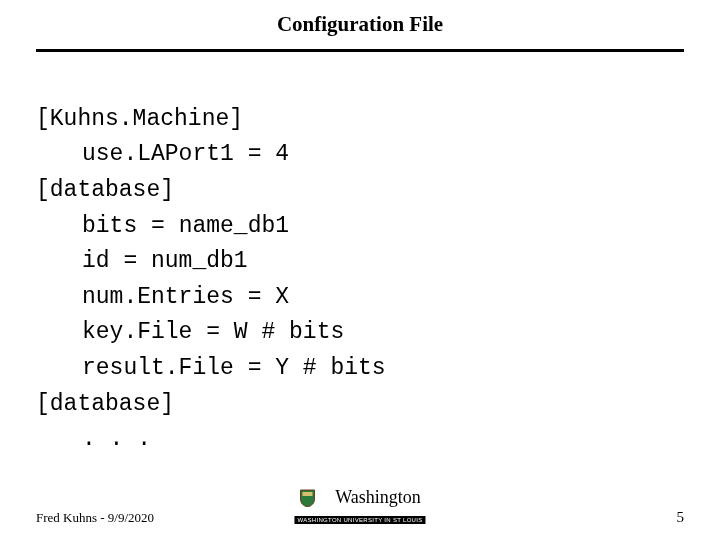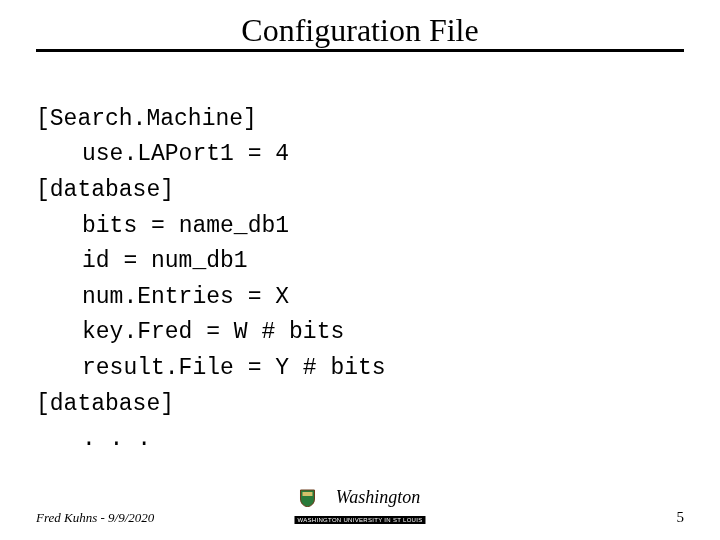--- a/index.html
+++ b/index.html
@@ -11,24 +11,24 @@
     position: relative;
     overflow: hidden;
   }
   .slide {
     width: 100%;
     height: 100%;
     padding: 12px 36px 0 36px;
   }
   .title {
     text-align: center;
-    font-size: 32px;
-    font-weight: 400;
+    font-size: 21px;
+    font-weight: 700;
     color: #000;
-    padding-bottom: 0;
+    padding-bottom: 12px;
     border-bottom: 3px solid #000;
     margin-bottom: 14px;
     width: 648px;
   }
   .code-block {
     font-family: 'Courier New', Courier, monospace;
     font-size: 23px;
     line-height: 1.55;
     color: #000;
     white-space: pre;
@@ -39,37 +39,35 @@
     position: absolute;
     bottom: 14px;
     left: 36px;
     right: 36px;
     display: flex;
     align-items: flex-end;
     justify-content: space-between;
   }
   .footer-left {
     font-family: 'Times New Roman', Times, serif;
-    font-style: italic;
     font-size: 13px;
     color: #000;
   }
   .footer-center {
     text-align: center;
     position: absolute;
     left: 50%;
     transform: translateX(-50%);
     bottom: 0;
   }
   .wash-row {
     display: flex;
     align-items: center;
     justify-content: center;
     gap: 20px;
-    font-style: italic;
   }
   .shield {
     width: 16px;
     height: 18px;
   }
   .wash-text {
     font-family: 'Times New Roman', Times, serif;
     font-size: 18px;
     color: #000;
   }
@@ -89,27 +87,27 @@
     color: #000;
   }
 </style>
 </head>
 <body>
 
 <div class="slide">
   <div class="title">Configuration File</div>
 
   <div class="code-block">
-<span>[Search.Machine]</span>
+<span>[Kuhns.Machine]</span>
 <span class="indent">use.LAPort1 = 4</span>
 <span>[database]</span>
 <span class="indent"><span>bits = </span><span class="italic">name_db1</span></span>
 <span class="indent"><span>id = </span><span class="italic">num_db1</span></span>
 <span class="indent"><span>num.Entries = </span><span class="italic">X</span></span>
-<span class="indent"><span>key.Fred = </span><span class="italic">W</span><span> # bits</span></span>
+<span class="indent"><span>key.File = </span><span class="italic">W</span><span> # bits</span></span>
 <span class="indent"><span>result.File = </span><span class="italic">Y</span><span> # bits</span></span>
 <span>[database]</span>
 <span class="indent">. . .</span></div>
 </div>
 
 <div class="footer">
   <div class="footer-left">Fred Kuhns - 9/9/2020</div>
   <div class="footer-center">
     <div class="wash-row">
       <svg class="shield" viewBox="0 0 16 18">

